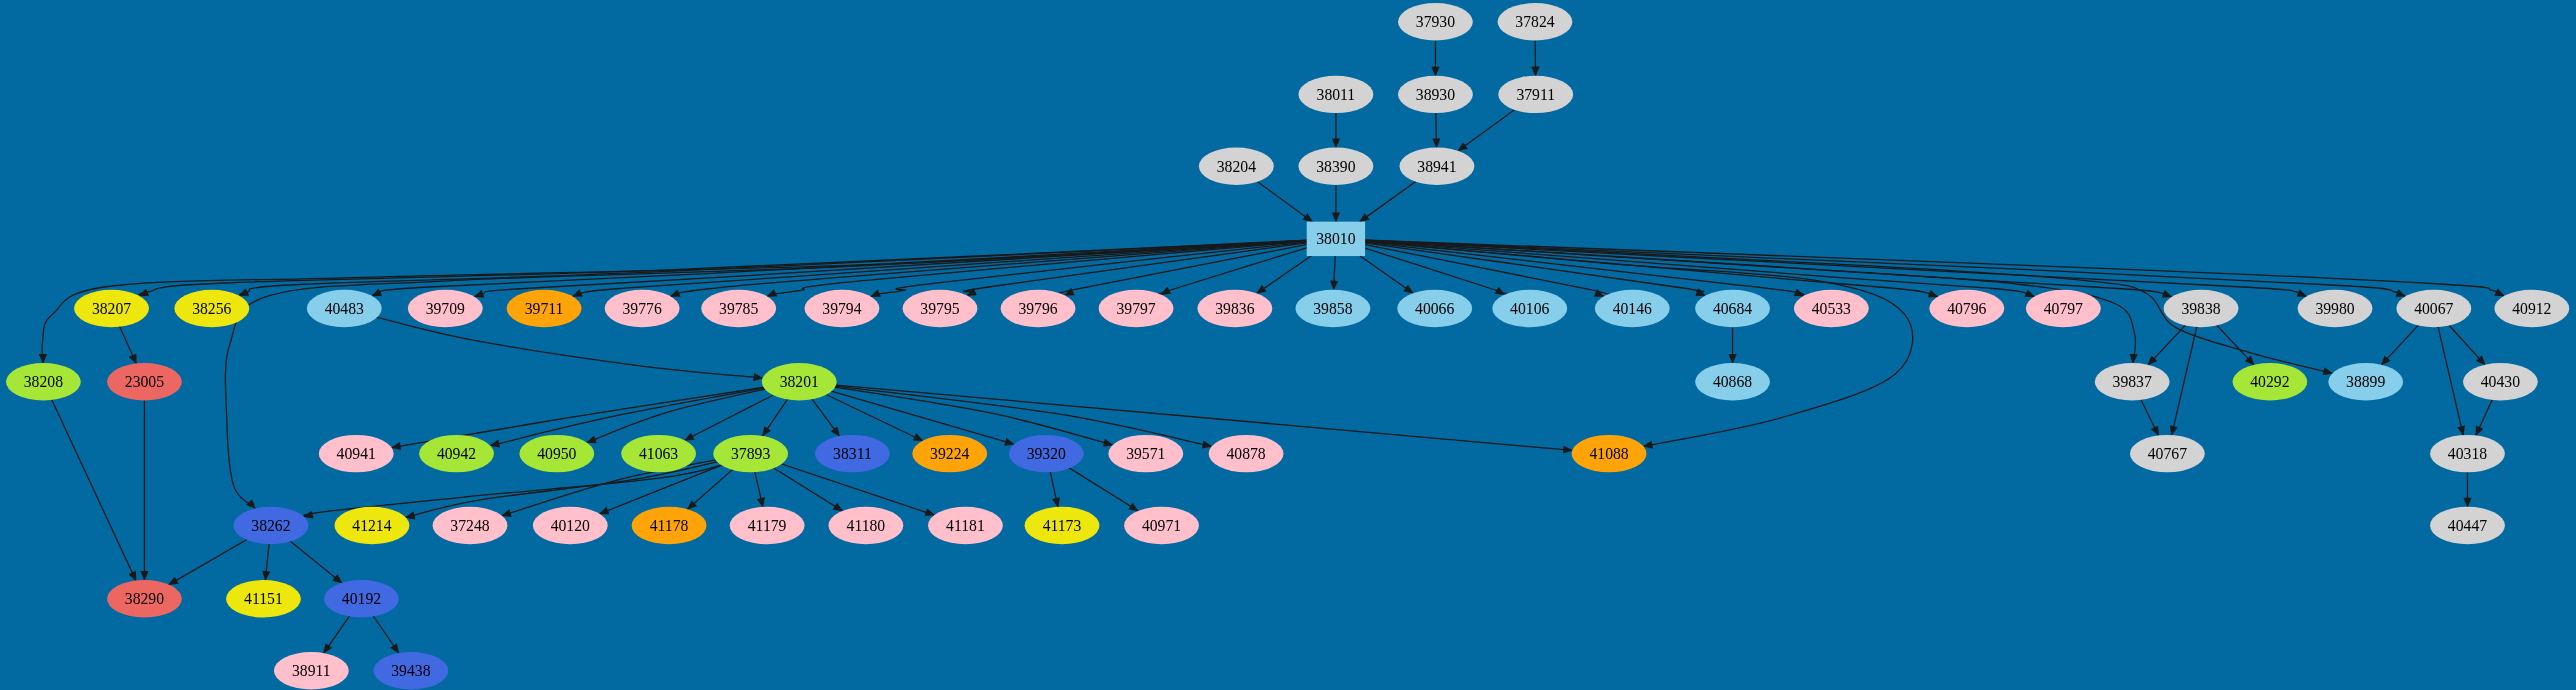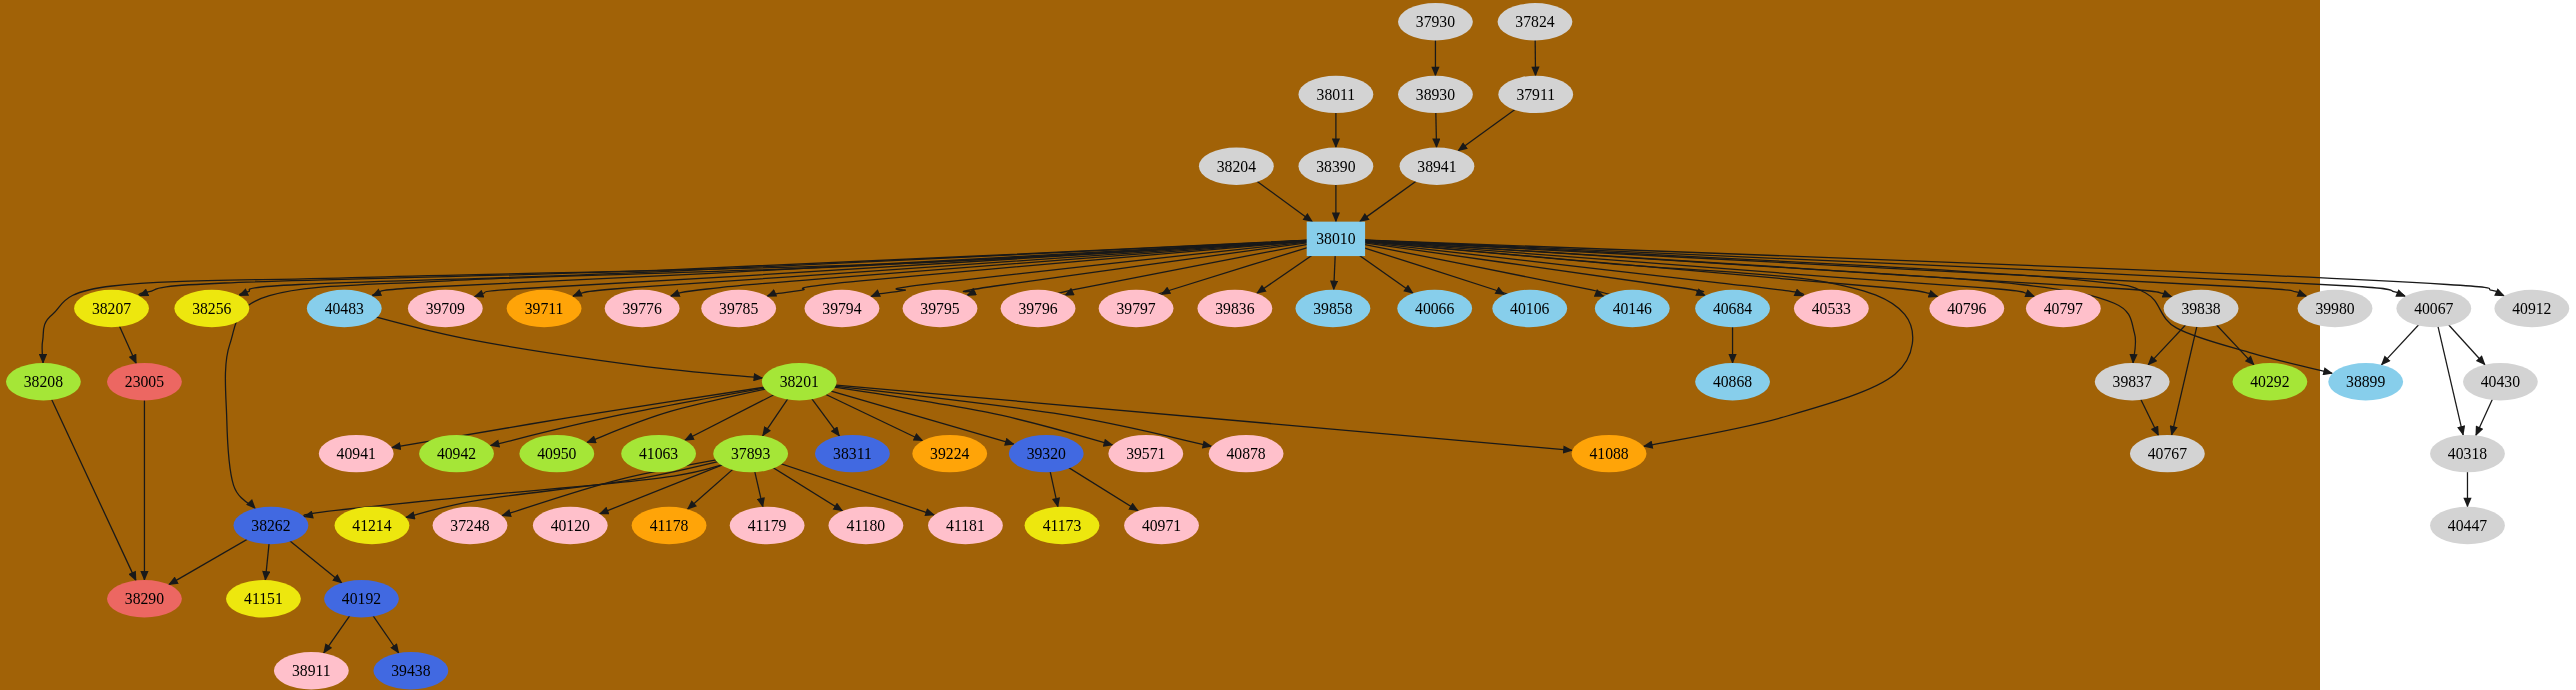--- a/index.html
+++ b/index.html
@@ -1,18 +1,18 @@
 <!DOCTYPE html>
 <html style="font-size:12px"><head>
 <meta charset="utf-8">
 <style>
   html, body { margin: 0; padding: 0; background: #ffffff; }
   #stage {
-    width: 2320px; height: 691px; position: relative;
-    background: #a16207;
+    width: 2576px; height: 691px; position: relative;
+    background: #0369a1;
     font-family: "Liberation Serif", "DejaVu Serif", serif;
   }
   svg { display: block; }
   .edge path { fill: none; stroke: #191919; stroke-width: 1.7px; }
   .node text {
     font-family: "Liberation Serif", "DejaVu Serif", serif;
     font-size: 21px; fill: #000000;
     text-anchor: middle;
   }
 </style>

